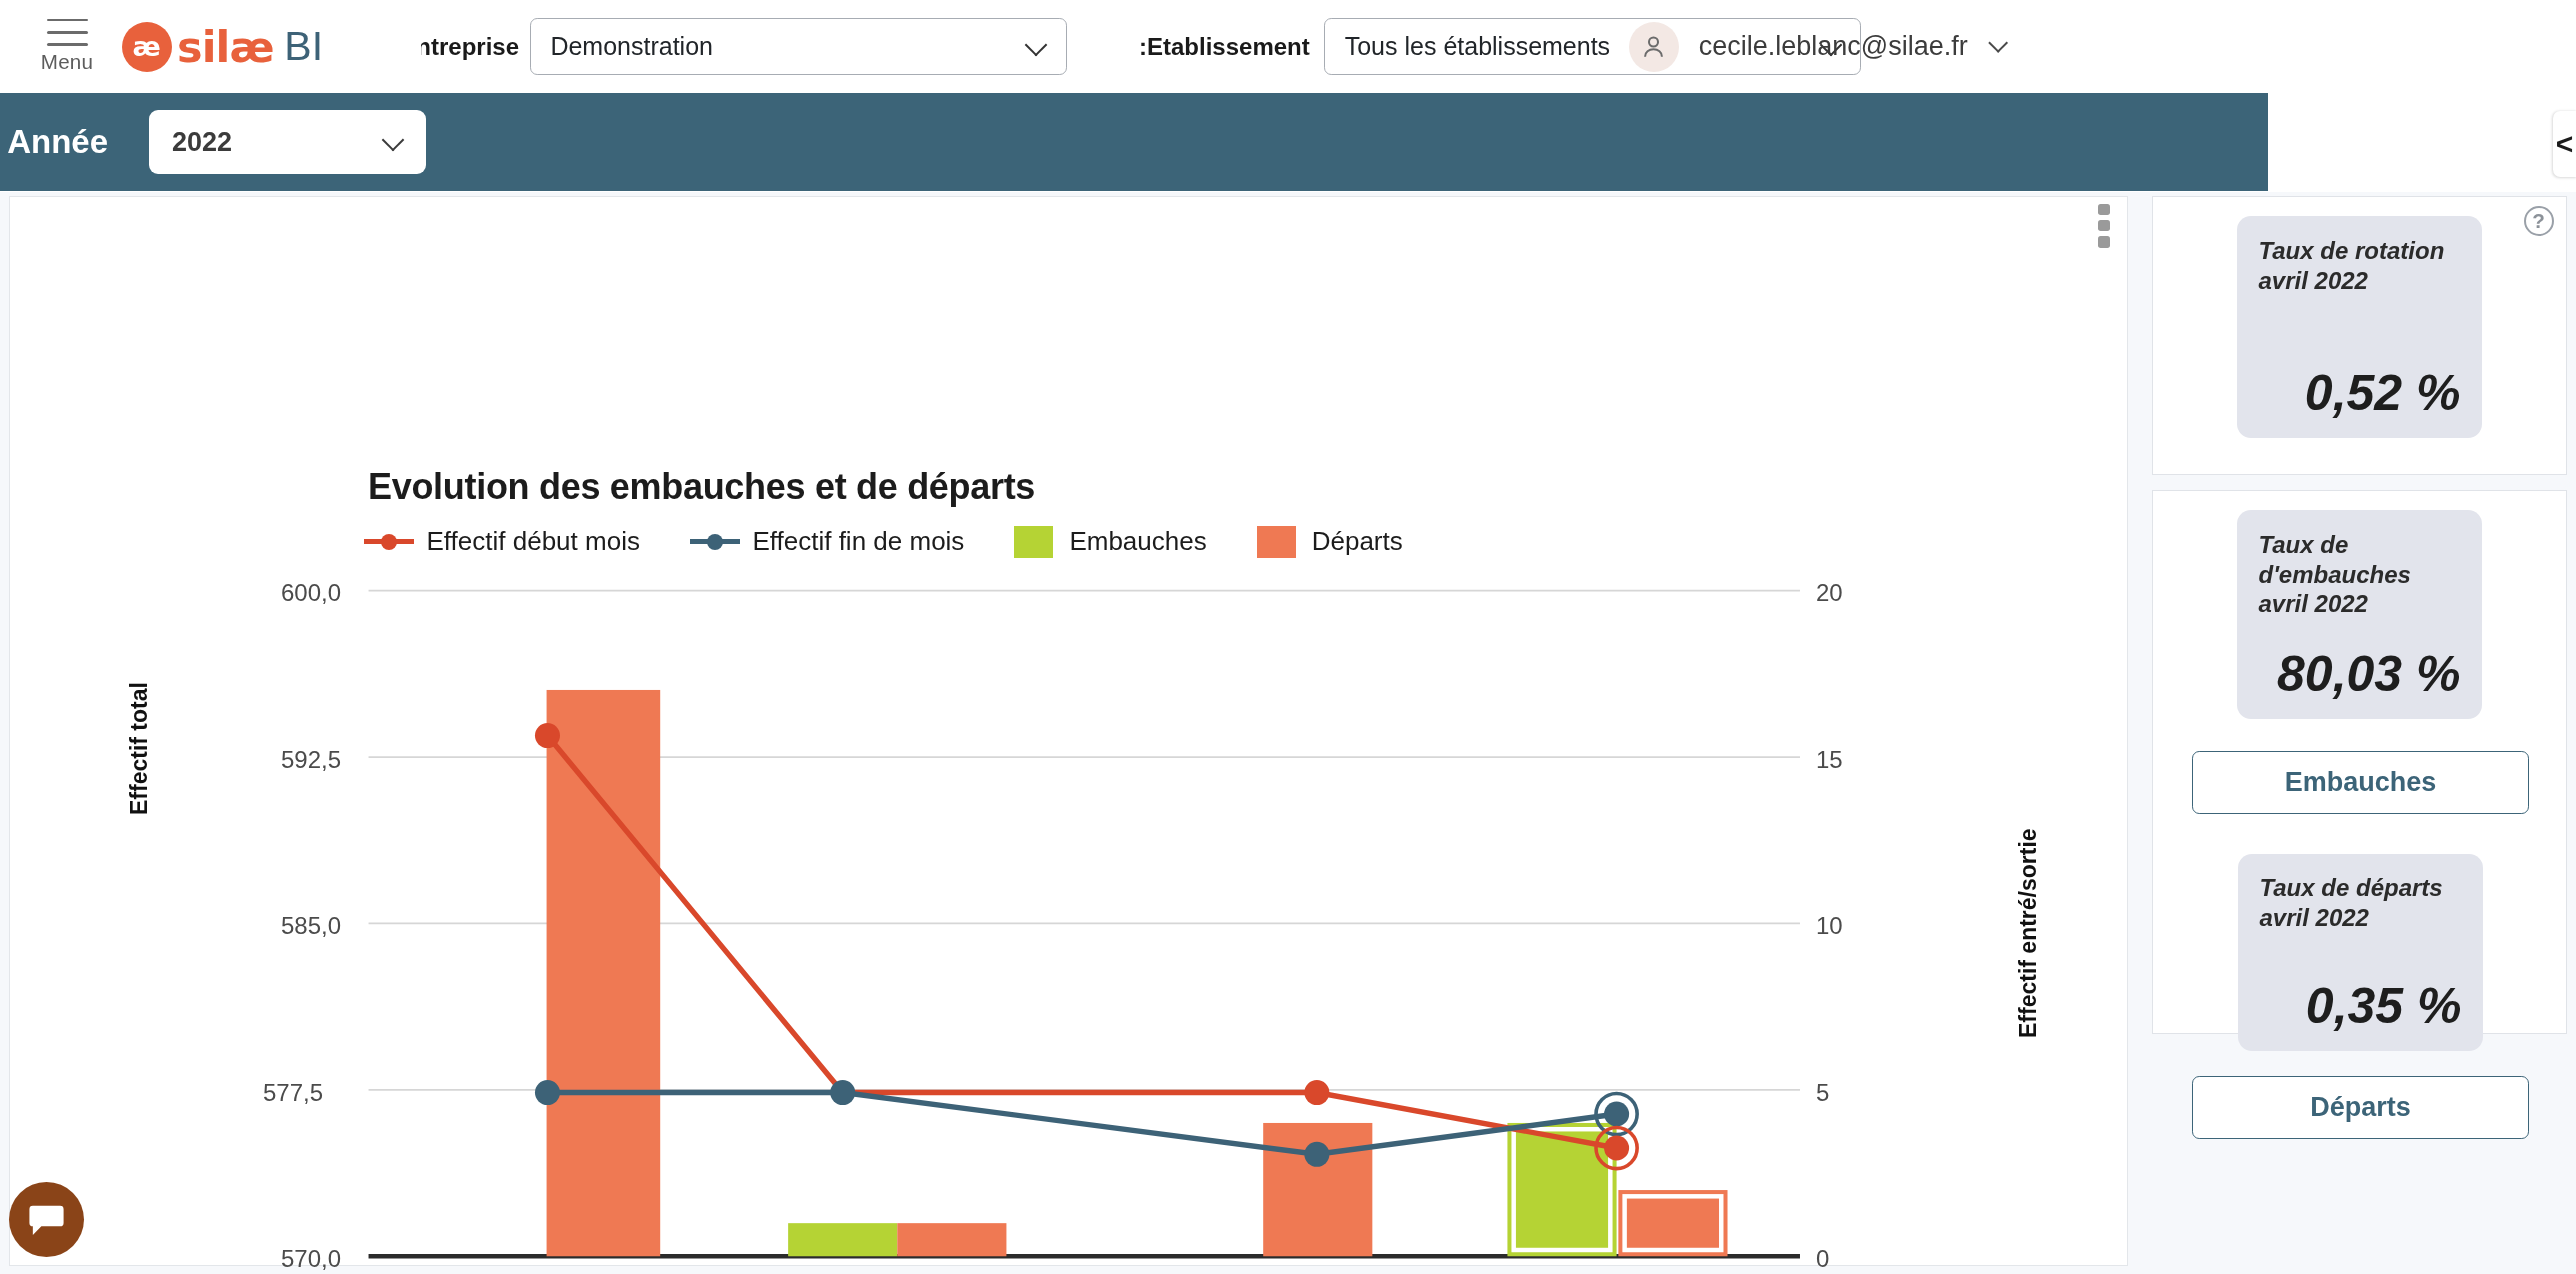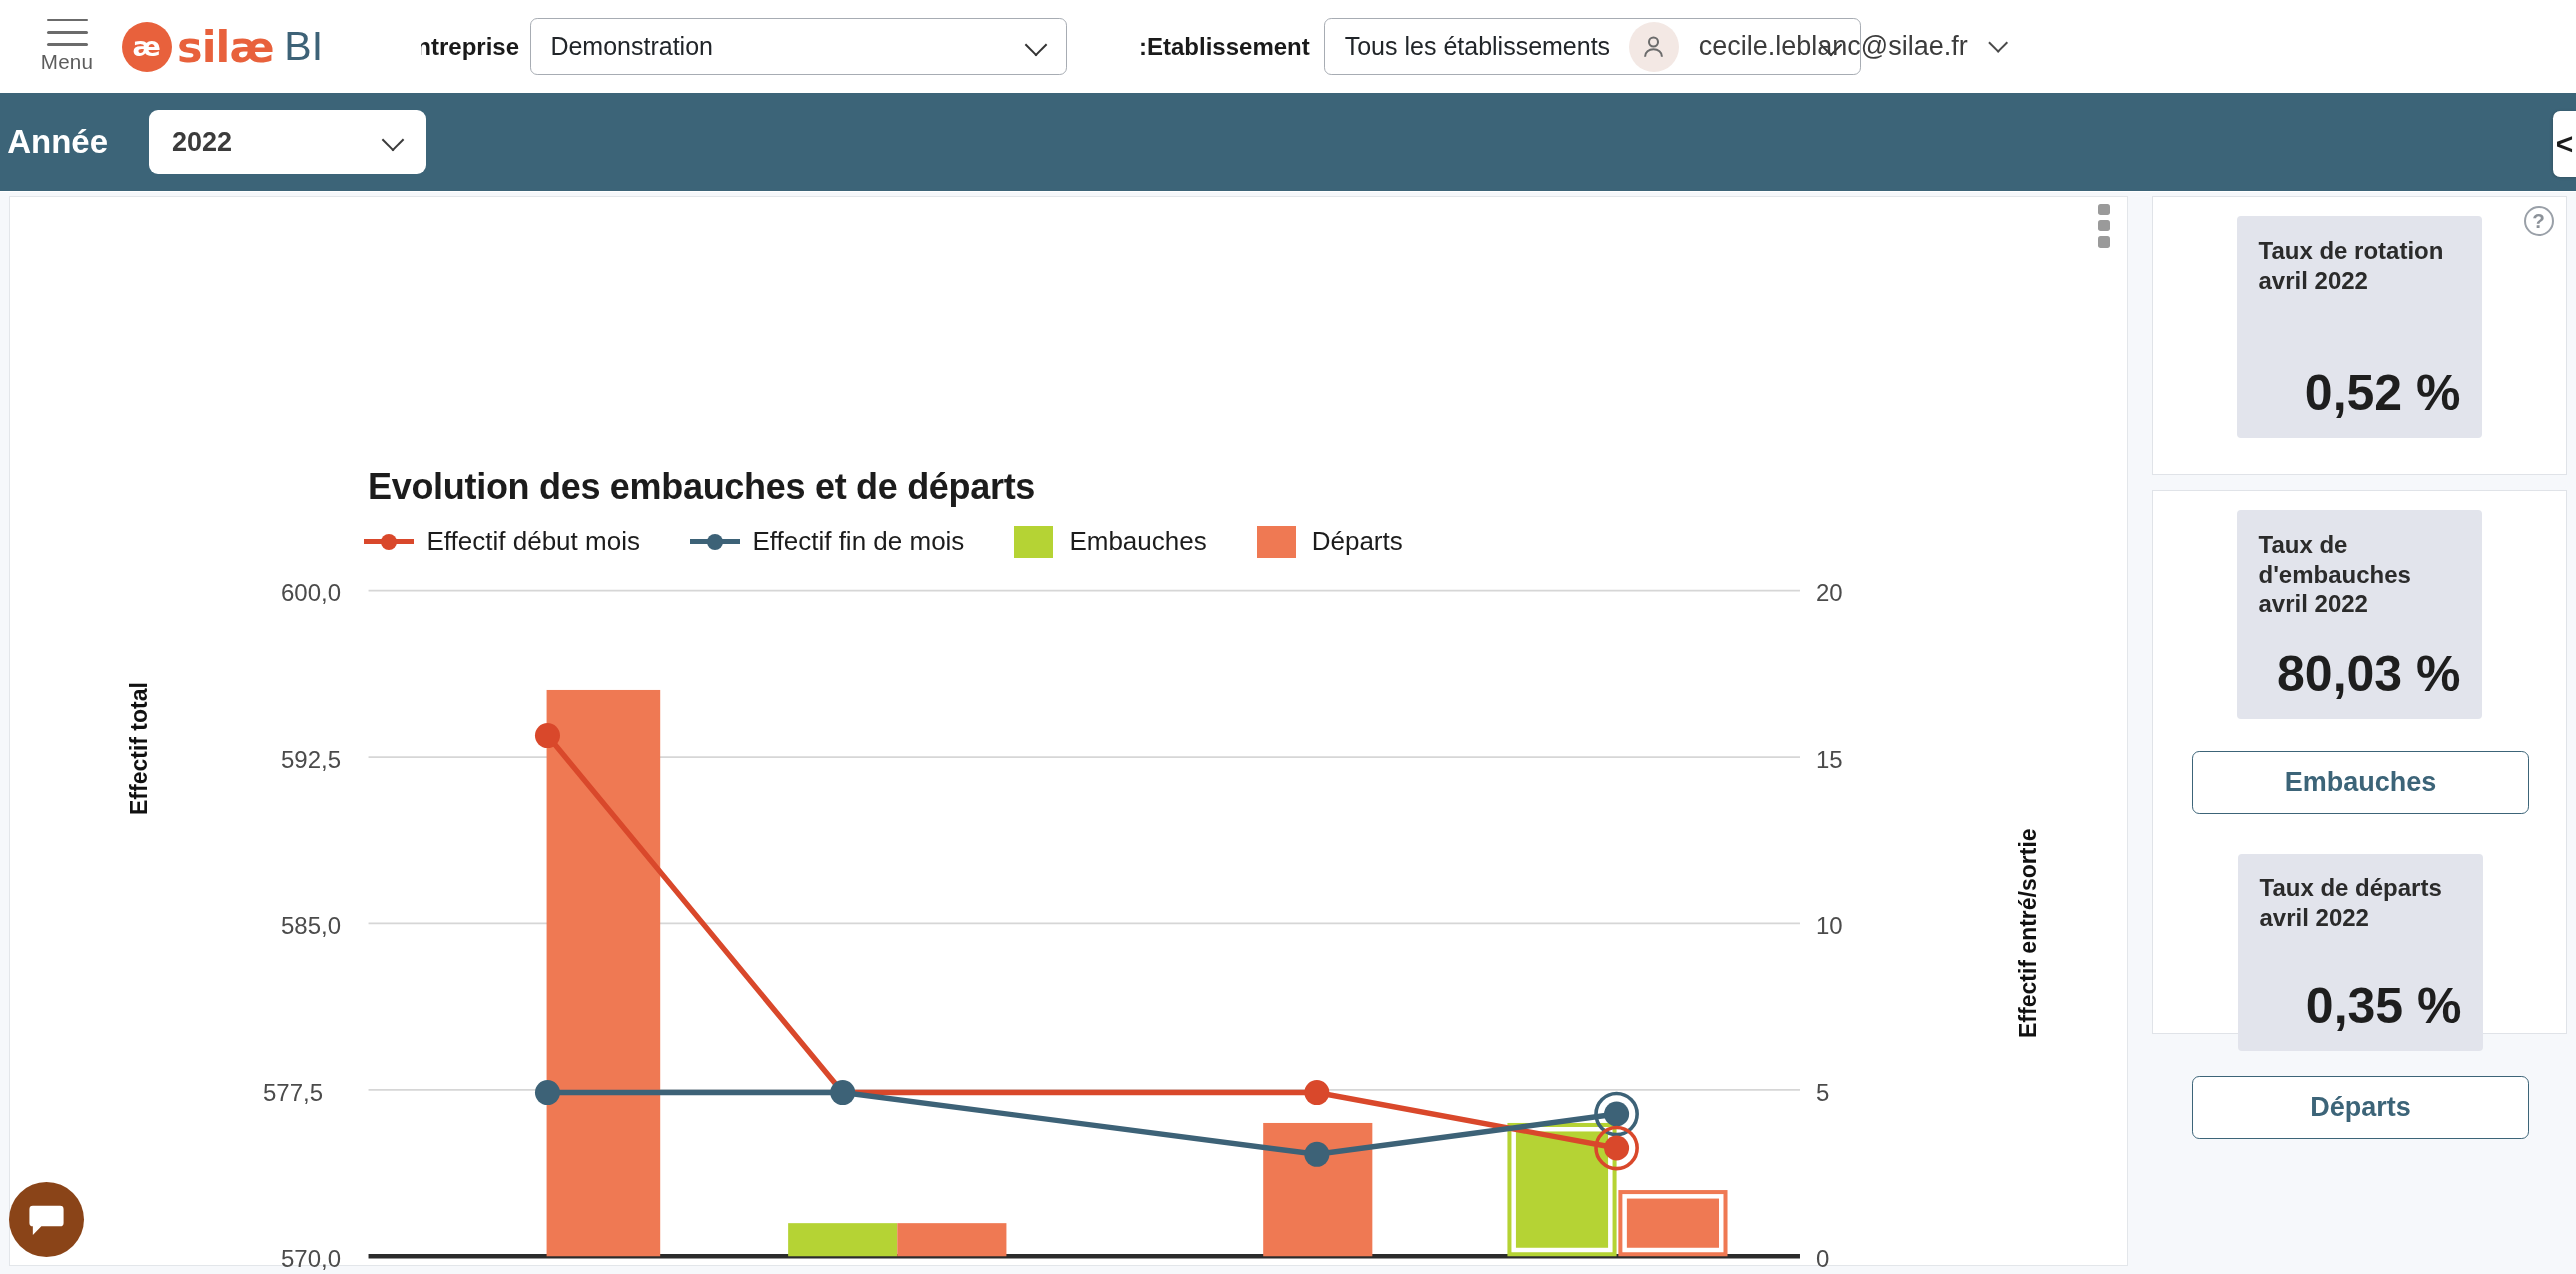--- a/index.html
+++ b/index.html
@@ -73,21 +73,21 @@
   }
   .avatar svg { width: 27px; height: 27px; }
   .user-email { font-size: 27px; color: #3c3c3c; }
   .user-chev {
     width: 14.3px; height: 14.3px; border-right: 2.7px solid #4a4a4a; border-bottom: 2.7px solid #4a4a4a;
     transform: rotate(45deg); margin-left: 23px; margin-top: -7.2px;
   }
 
   
   .filter-bar {
-    position: absolute; left: 0; top: 93px; width: 2576px; height: 98px;
+    position: absolute; left: 0; top: 93px; width: 2268px; height: 98px;
     background: #3c6478; display: flex; align-items: center;
   }
   .annee-label { font-size: 33px; font-weight: bold; color: #ffffff; margin-left: 7.2px; }
   .annee-select {
     margin-left: 41px; width: 277px; height: 64px; background: #fff;
     border-radius: 9px; display: flex; align-items: center; padding: 0 23px;
     position: relative; cursor: pointer;
   }
   .annee-select .sel-text { font-size: 27px; font-weight: bold; color: #3b3b3b; }
   .annee-select .chev { right: 25px; top: 21.5px; border-color: #3b3b3b; }
@@ -153,23 +153,24 @@
 
   
   .side {
     position: absolute; left: 2152px; top: 3.6px; width: 415px; height: 1079px;
   }
   .kpi-card {
     background: #fff; border: 0.9px solid #e0e3e8; position: relative;
     display: flex; align-items: flex-start; justify-content: center;
   }
   .kpi-inner {
-    background: #e2e4ec; border-radius: 4px; width: 245px;
+    background: #e2e4ec; border-radius: 14px; width: 245px;
     display: flex; flex-direction: column; justify-content: space-between;
     padding: 19.7px 21.5px 16px 21.5px;
+    font-style: italic;
   }
   .kpi-title { font-size: 24px; font-weight: bold; color: #2b2b2b; line-height: 1.24; }
   .kpi-value { font-size: 50px; font-weight: bold; color: #1e1e1e; text-align: right; }
   .help-icon {
     position: absolute; right: 12.5px; top: 9px; width: 30px; height: 30px;
     border-radius: 50%; border: 2.2px solid #9aa0a8; color: #8c9299;
     font-size: 20.6px; font-weight: bold; display: flex; align-items: center;
     justify-content: center; cursor: pointer; font-family: "Liberation Sans", sans-serif;
   }
   .side-btn {

